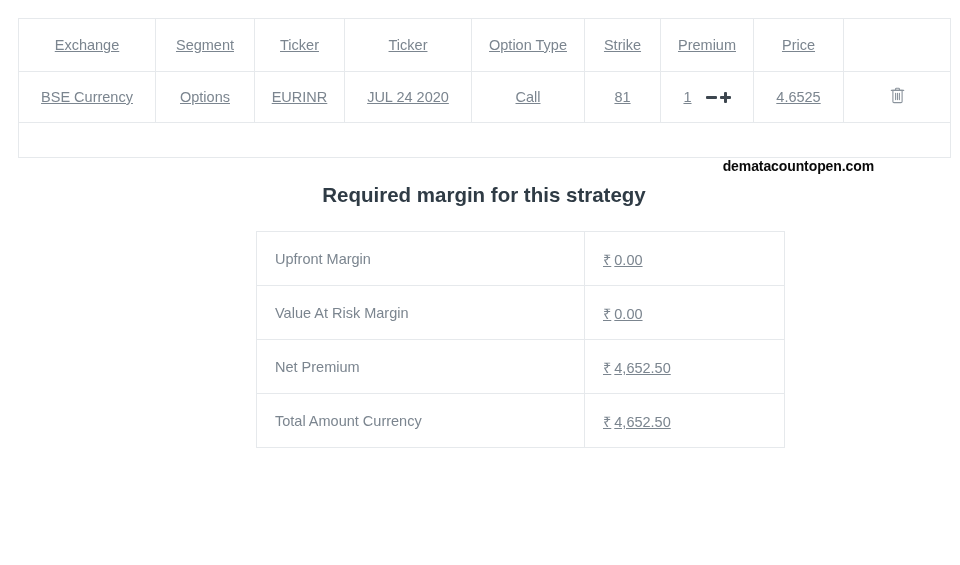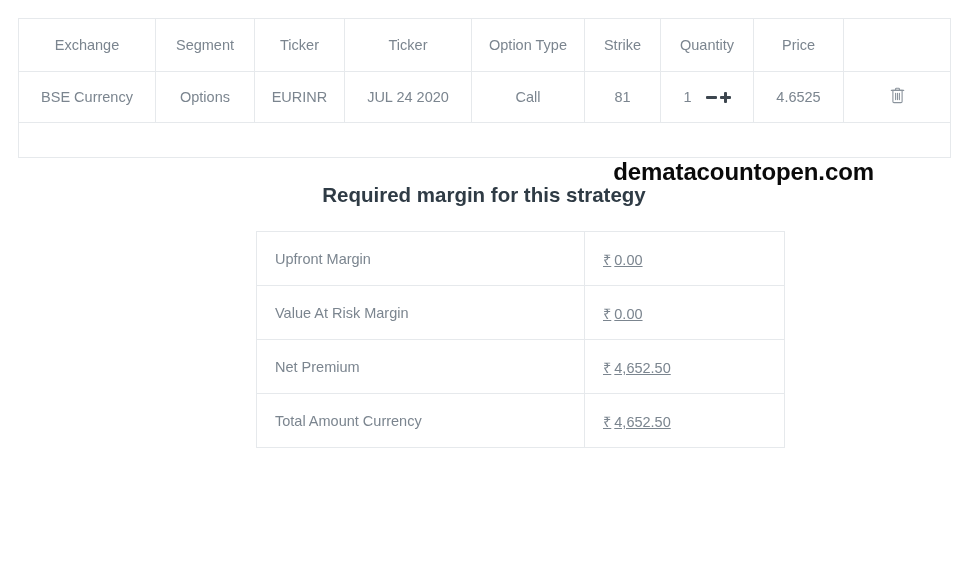--- a/index.html
+++ b/index.html
@@ -20,20 +20,21 @@
   .legs-table-wrap {
     position: absolute;
     left: 18px;
     top: 18px;
     width: 932px;
   }
   table.legs {
     width: 100%;
     border-collapse: collapse;
     table-layout: fixed;
+    text-decoration: underline;
   }
   table.legs th,
   table.legs td {
     border: 1px solid #e6e9ec;
     text-align: center;
     vertical-align: middle;
     font-weight: 400;
     font-size: 14.5px;
     color: #7b858f;
     padding: 0;
@@ -122,21 +123,21 @@
     padding: 0;
     cursor: pointer;
     color: #8a939c;
   }
 
   
   .watermark {
     position: absolute;
     right: 86px;
     top: 158px;
-    font-size: 24px;
+    font-size: 14px;
     font-weight: bold;
     color: #0a0a0a;
     letter-spacing: -0.1px;
     white-space: nowrap;
   }
 
   
   .section-heading {
     position: absolute;
     left: 0;
@@ -191,21 +192,21 @@
         <col class="col-actions">
     </colgroup>
     <thead>
       <tr class="head-row">
         <th>Exchange</th>
         <th>Segment</th>
         <th>Ticker</th>
         <th>Ticker</th>
         <th>Option Type</th>
         <th>Strike</th>
-        <th>Quantity</th>
+        <th>Premium</th>
         <th>Price</th>
         <th></th>
       </tr>
     </thead>
     <tbody>
       <tr class="data-row">
         <td>BSE Currency</td>
         <td>Options</td>
         <td>EURINR</td>
         <td>JUL 24 2020</td>

